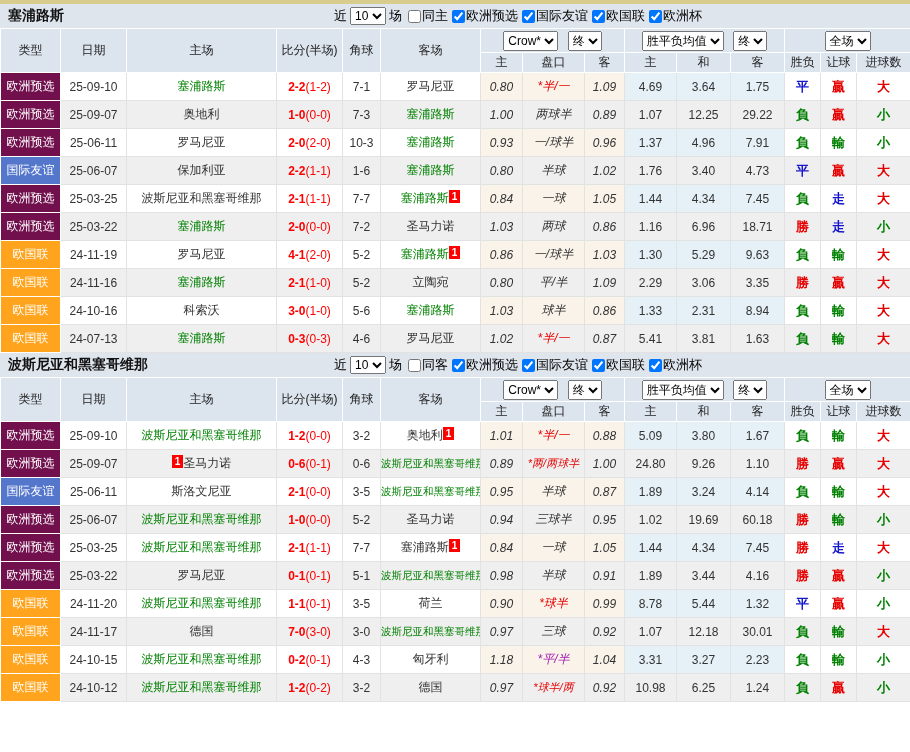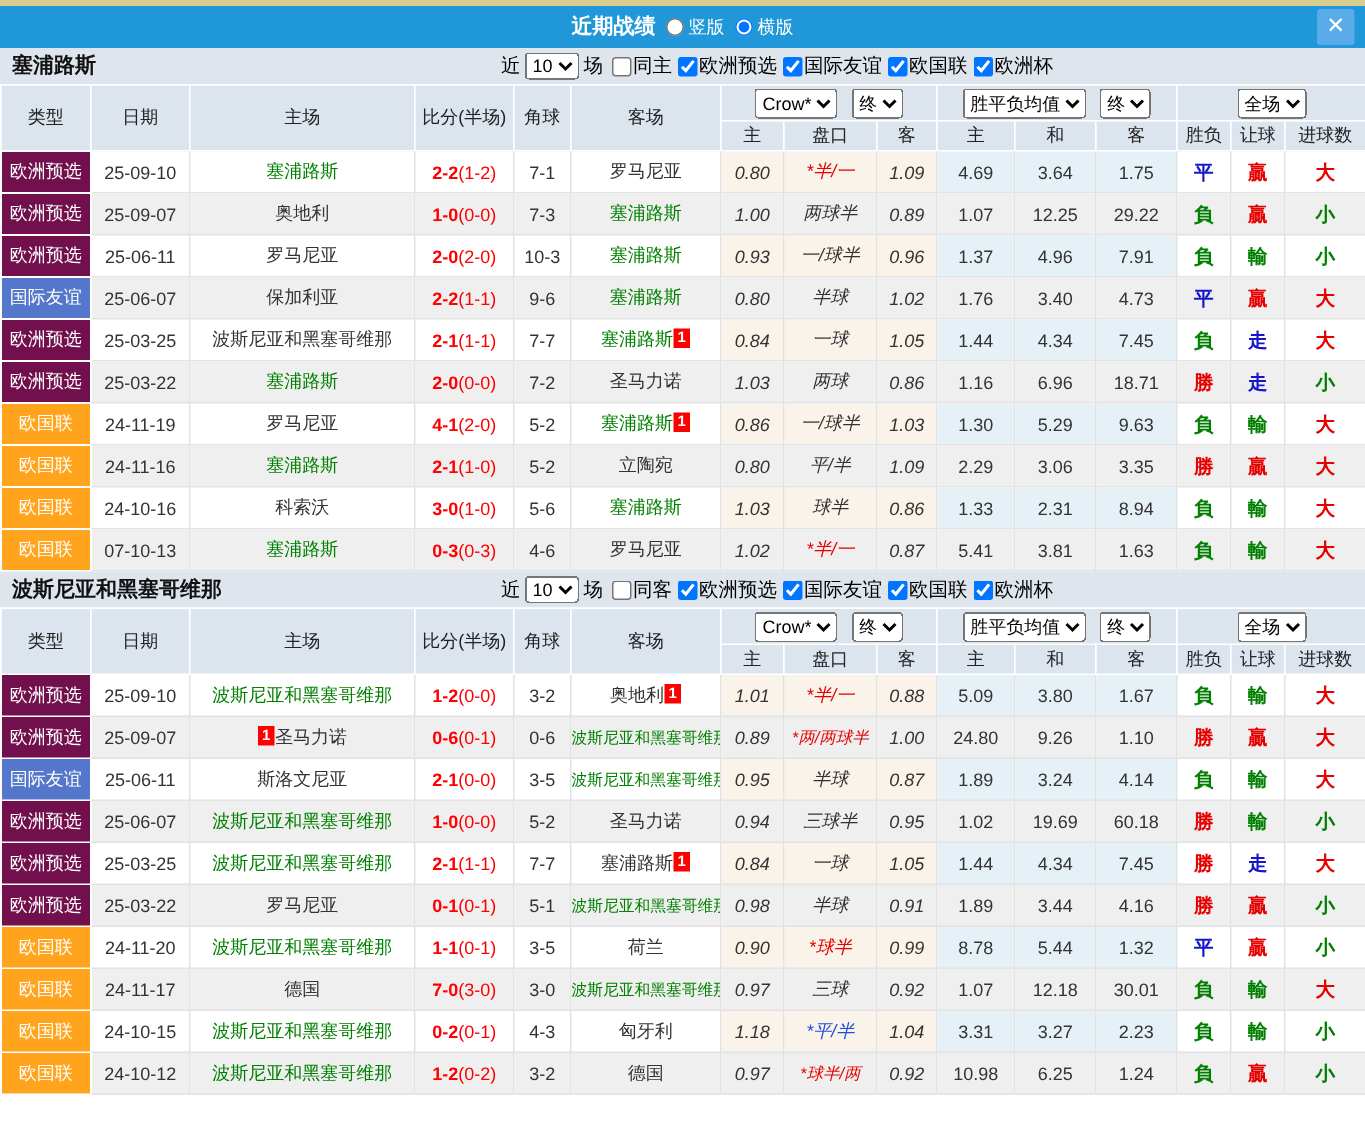--- a/index.html
+++ b/index.html
@@ -44,32 +44,20 @@
   .s-box.green { background:#008000; }
   .s-box.red { background:#e60000; }
 </style>
 </head>
 <body>
 
 <div class="page">
 
   <div class="top-strip"></div>
 
-  <div class="titlebar">
-    <span class="title">近期战绩</span>
-    <label class="radio-lab">
-      <input type="radio" name="layout-mode" style="">
-      <span>竖版</span>
-    </label>
-    <label class="radio-lab">
-      <input type="radio" name="layout-mode" checked="" style="">
-      <span>横版</span>
-    </label>
-    <div class="close-btn">✕</div>
-  </div>
 
   <div class="ctrl">
     <span class="team">塞浦路斯</span>
     <div class="cluster">
       <span>近</span>
       <select><option>10</option></select>
       <span>场</span>
       <label>
         <input type="checkbox" style="">
         <span>同主</span>
@@ -193,21 +181,21 @@
           <td class="blu">7.91</td>
           <td class="res" style="color: rgb(0, 128, 0);">負</td>
           <td class="res" style="color: rgb(0, 128, 0);">輸</td>
           <td class="res" style="color: rgb(0, 128, 0);">小</td>
         </tr>
         <tr class="even">
           <td class="type" style="background: rgb(85, 119, 203);">国际友谊</td>
           <td>25-06-07</td>
           <td class="teamcell"><span>保加利亚</span></td>
           <td class="score-cell"><span class="sc">2-2</span><span>(1-1)</span></td>
-          <td>9-6</td>
+          <td>1-6</td>
           <td class="teamcell"><span class="team-green">塞浦路斯</span></td>
           <td class="cream">0.80</td>
           <td class="cream">半球</td>
           <td class="cream">1.02</td>
           <td class="blu">1.76</td>
           <td class="blu">3.40</td>
           <td class="blu">4.73</td>
           <td class="res" style="color: rgb(21, 21, 204);">平</td>
           <td class="res" style="color: rgb(230, 0, 0);">贏</td>
           <td class="res" style="color: rgb(230, 0, 0);">大</td>
@@ -292,21 +280,21 @@
           <td class="cream">0.86</td>
           <td class="blu">1.33</td>
           <td class="blu">2.31</td>
           <td class="blu">8.94</td>
           <td class="res" style="color: rgb(0, 128, 0);">負</td>
           <td class="res" style="color: rgb(0, 128, 0);">輸</td>
           <td class="res" style="color: rgb(230, 0, 0);">大</td>
         </tr>
         <tr class="even">
           <td class="type" style="background: rgb(255, 164, 28);">欧国联</td>
-          <td>07-10-13</td>
+          <td>24-07-13</td>
           <td class="teamcell"><span class="team-green">塞浦路斯</span></td>
           <td class="score-cell"><span class="sc">0-3</span><span>(0-3)</span></td>
           <td>4-6</td>
           <td class="teamcell"><span>罗马尼亚</span></td>
           <td class="cream">1.02</td>
           <td class="cream" style="color: rgb(230, 0, 0);">*半/一</td>
           <td class="cream">0.87</td>
           <td class="blu">5.41</td>
           <td class="blu">3.81</td>
           <td class="blu">1.63</td>
@@ -535,21 +523,21 @@
           <td class="res" style="color: rgb(230, 0, 0);">大</td>
         </tr>
         <tr>
           <td class="type" style="background: rgb(255, 164, 28);">欧国联</td>
           <td>24-10-15</td>
           <td class="teamcell"><span class="team-green">波斯尼亚和黑塞哥维那</span></td>
           <td class="score-cell"><span class="sc">0-2</span><span>(0-1)</span></td>
           <td>4-3</td>
           <td class="teamcell"><span>匈牙利</span></td>
           <td class="cream">1.18</td>
-          <td class="cream" style="color: #1d4ed8;">*平/半</td>
+          <td class="cream" style="color: #a21caf;">*平/半</td>
           <td class="cream">1.04</td>
           <td class="blu">3.31</td>
           <td class="blu">3.27</td>
           <td class="blu">2.23</td>
           <td class="res" style="color: rgb(0, 128, 0);">負</td>
           <td class="res" style="color: rgb(0, 128, 0);">輸</td>
           <td class="res" style="color: rgb(0, 128, 0);">小</td>
         </tr>
         <tr class="even">
           <td class="type" style="background: rgb(255, 164, 28);">欧国联</td>

